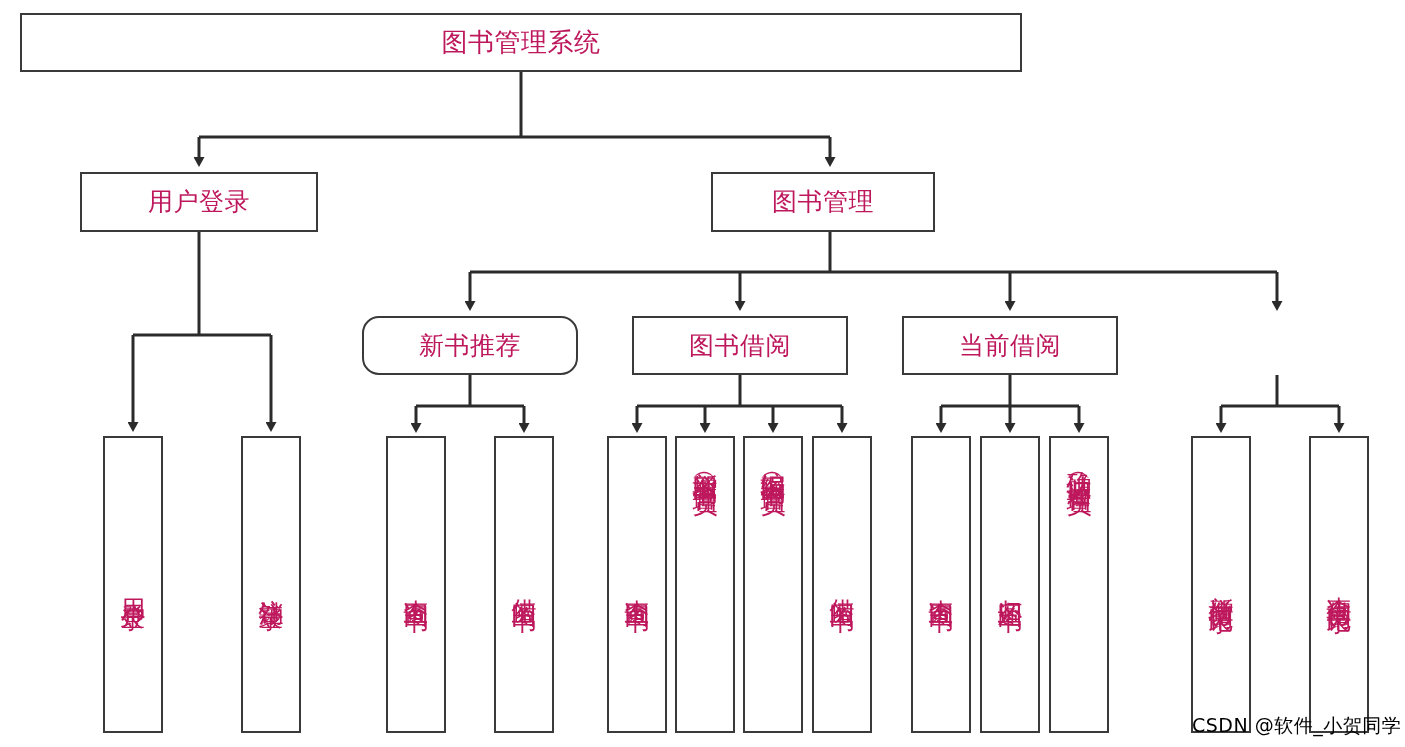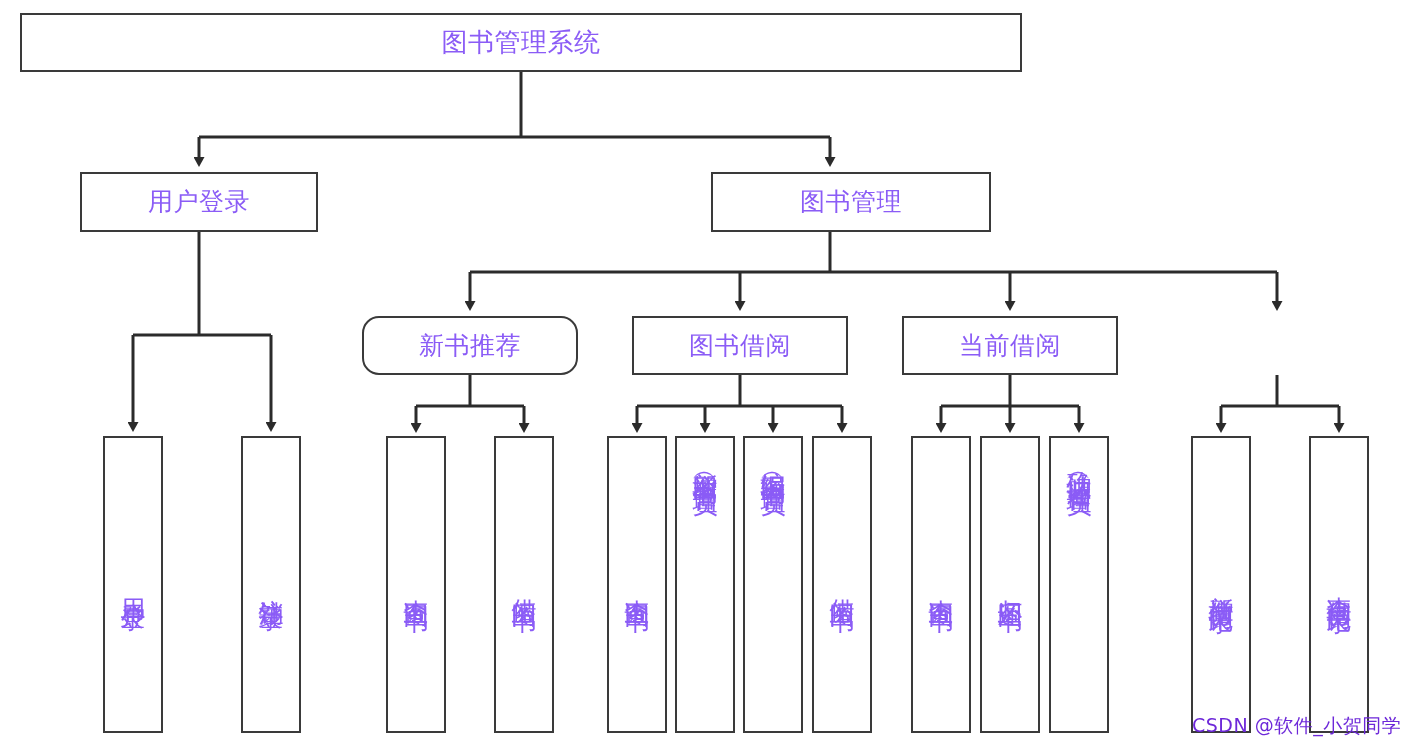--- a/index.html
+++ b/index.html
@@ -27,21 +27,21 @@
     pointer-events: none;
   }
   .node {
     position: absolute;
     box-sizing: border-box;
     background: #ffffff;
     border: 2.5px solid #3a3a3a;
     display: flex;
     align-items: center;
     justify-content: center;
-    color: #8b5cf6;
+    color: #be185d;
     z-index: 2;
   }
   .node .lbl {
     display: block;
     line-height: 1.18;
     letter-spacing: 0.5px;
     white-space: pre-wrap;
     text-align: center;
   }
   
@@ -62,21 +62,21 @@
     font-size: 25px;
     letter-spacing: 3px;
     line-height: 1;
   }
   .node.vert.mid {
     align-items: center;
     padding-top: 0;
   }
   .watermark {
     position: absolute;
-    color: #6d28d9;
+    color: #000000;
     font-size: 19px;
     white-space: nowrap;
     z-index: 5;
     letter-spacing: 0.5px;
   }
 </style>
 </head>
 <body>
 
 <div id="canvas">
@@ -136,21 +136,21 @@
     </g>
   </svg>
 
   <div class="node horiz root" style="left:20px; top:13px; width:1002px; height:59px;">
     <span class="lbl">图书管理系统</span>
   </div>
 
   <div class="node horiz" style="left:80px; top:172px; width:238px; height:60px;">
     <span class="lbl">用户登录</span>
   </div>
-  <div class="node horiz" style="left:711px; top:172px; width:280px; height:60px;">
+  <div class="node horiz" style="left:711px; top:172px; width:224px; height:60px;">
     <span class="lbl">图书管理</span>
   </div>
 
   <div class="node horiz" style="left:362px; top:316px; width:216px; height:59px;border-radius:17px;">
     <span class="lbl">新书推荐</span>
   </div>
   <div class="node horiz" style="left:632px; top:316px; width:216px; height:59px;">
     <span class="lbl">图书借阅</span>
   </div>
   <div class="node horiz" style="left:902px; top:316px; width:216px; height:59px;">

